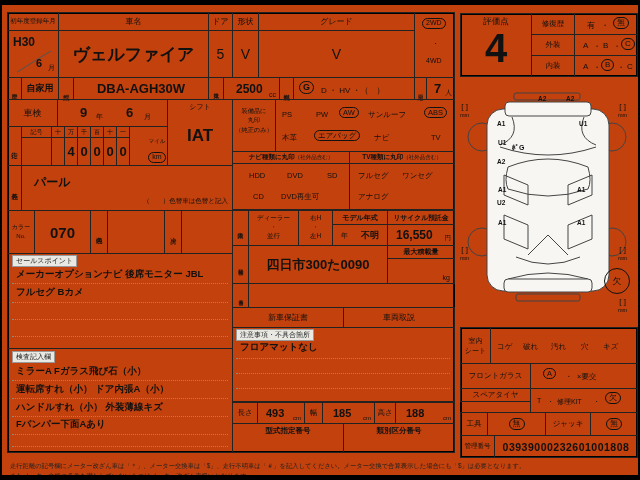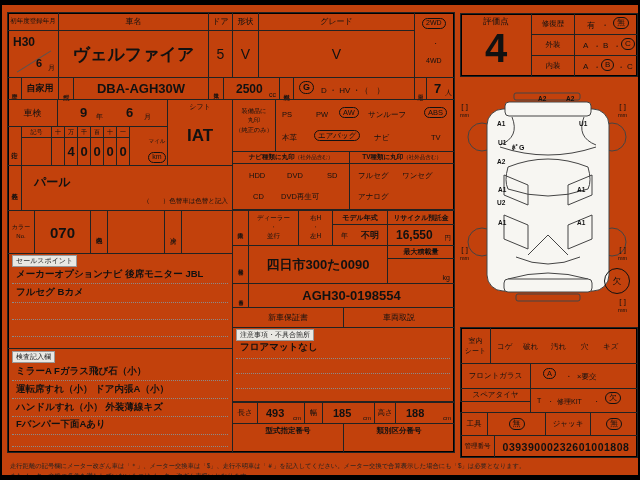--- a/index.html
+++ b/index.html
@@ -260,23 +260,20 @@
     </div>
   <div class="c" style="left:385px;top:240px;width:68px;height:39px;">
     <div class="t ctr" style="left:0;right:0;top:0;height:13px;border-bottom:1px solid #222;font-size:7px;font-weight:bold;">
         <span>最大積載量</span>
       </div>
     <span class="t" style="right:4px;bottom:2px;font-size:7px;">kg</span>
   </div>
 
   <div class="c ctr vt" style="left:230px;top:278px;width:17px;height:25px;font-size:5px;">
       <span>車台番号</span>
-    </div>
-  <div class="c ctr b" style="left:246px;top:278px;width:207px;height:25px;font-size:13px;">
-      <span>AGH30-0198554</span>
     </div>
 
   <div class="c ctr" style="left:341px;top:302px;width:112px;height:21px;font-size:8px;">
       <span>車両取説</span>
     </div>
   <div class="c ctr" style="left:230px;top:302px;width:112px;height:21px;font-size:8px;">
       <span>新車保証書</span>
     </div>
 
   <div class="c" style="left:230px;top:322px;width:223px;height:75px;"></div>

